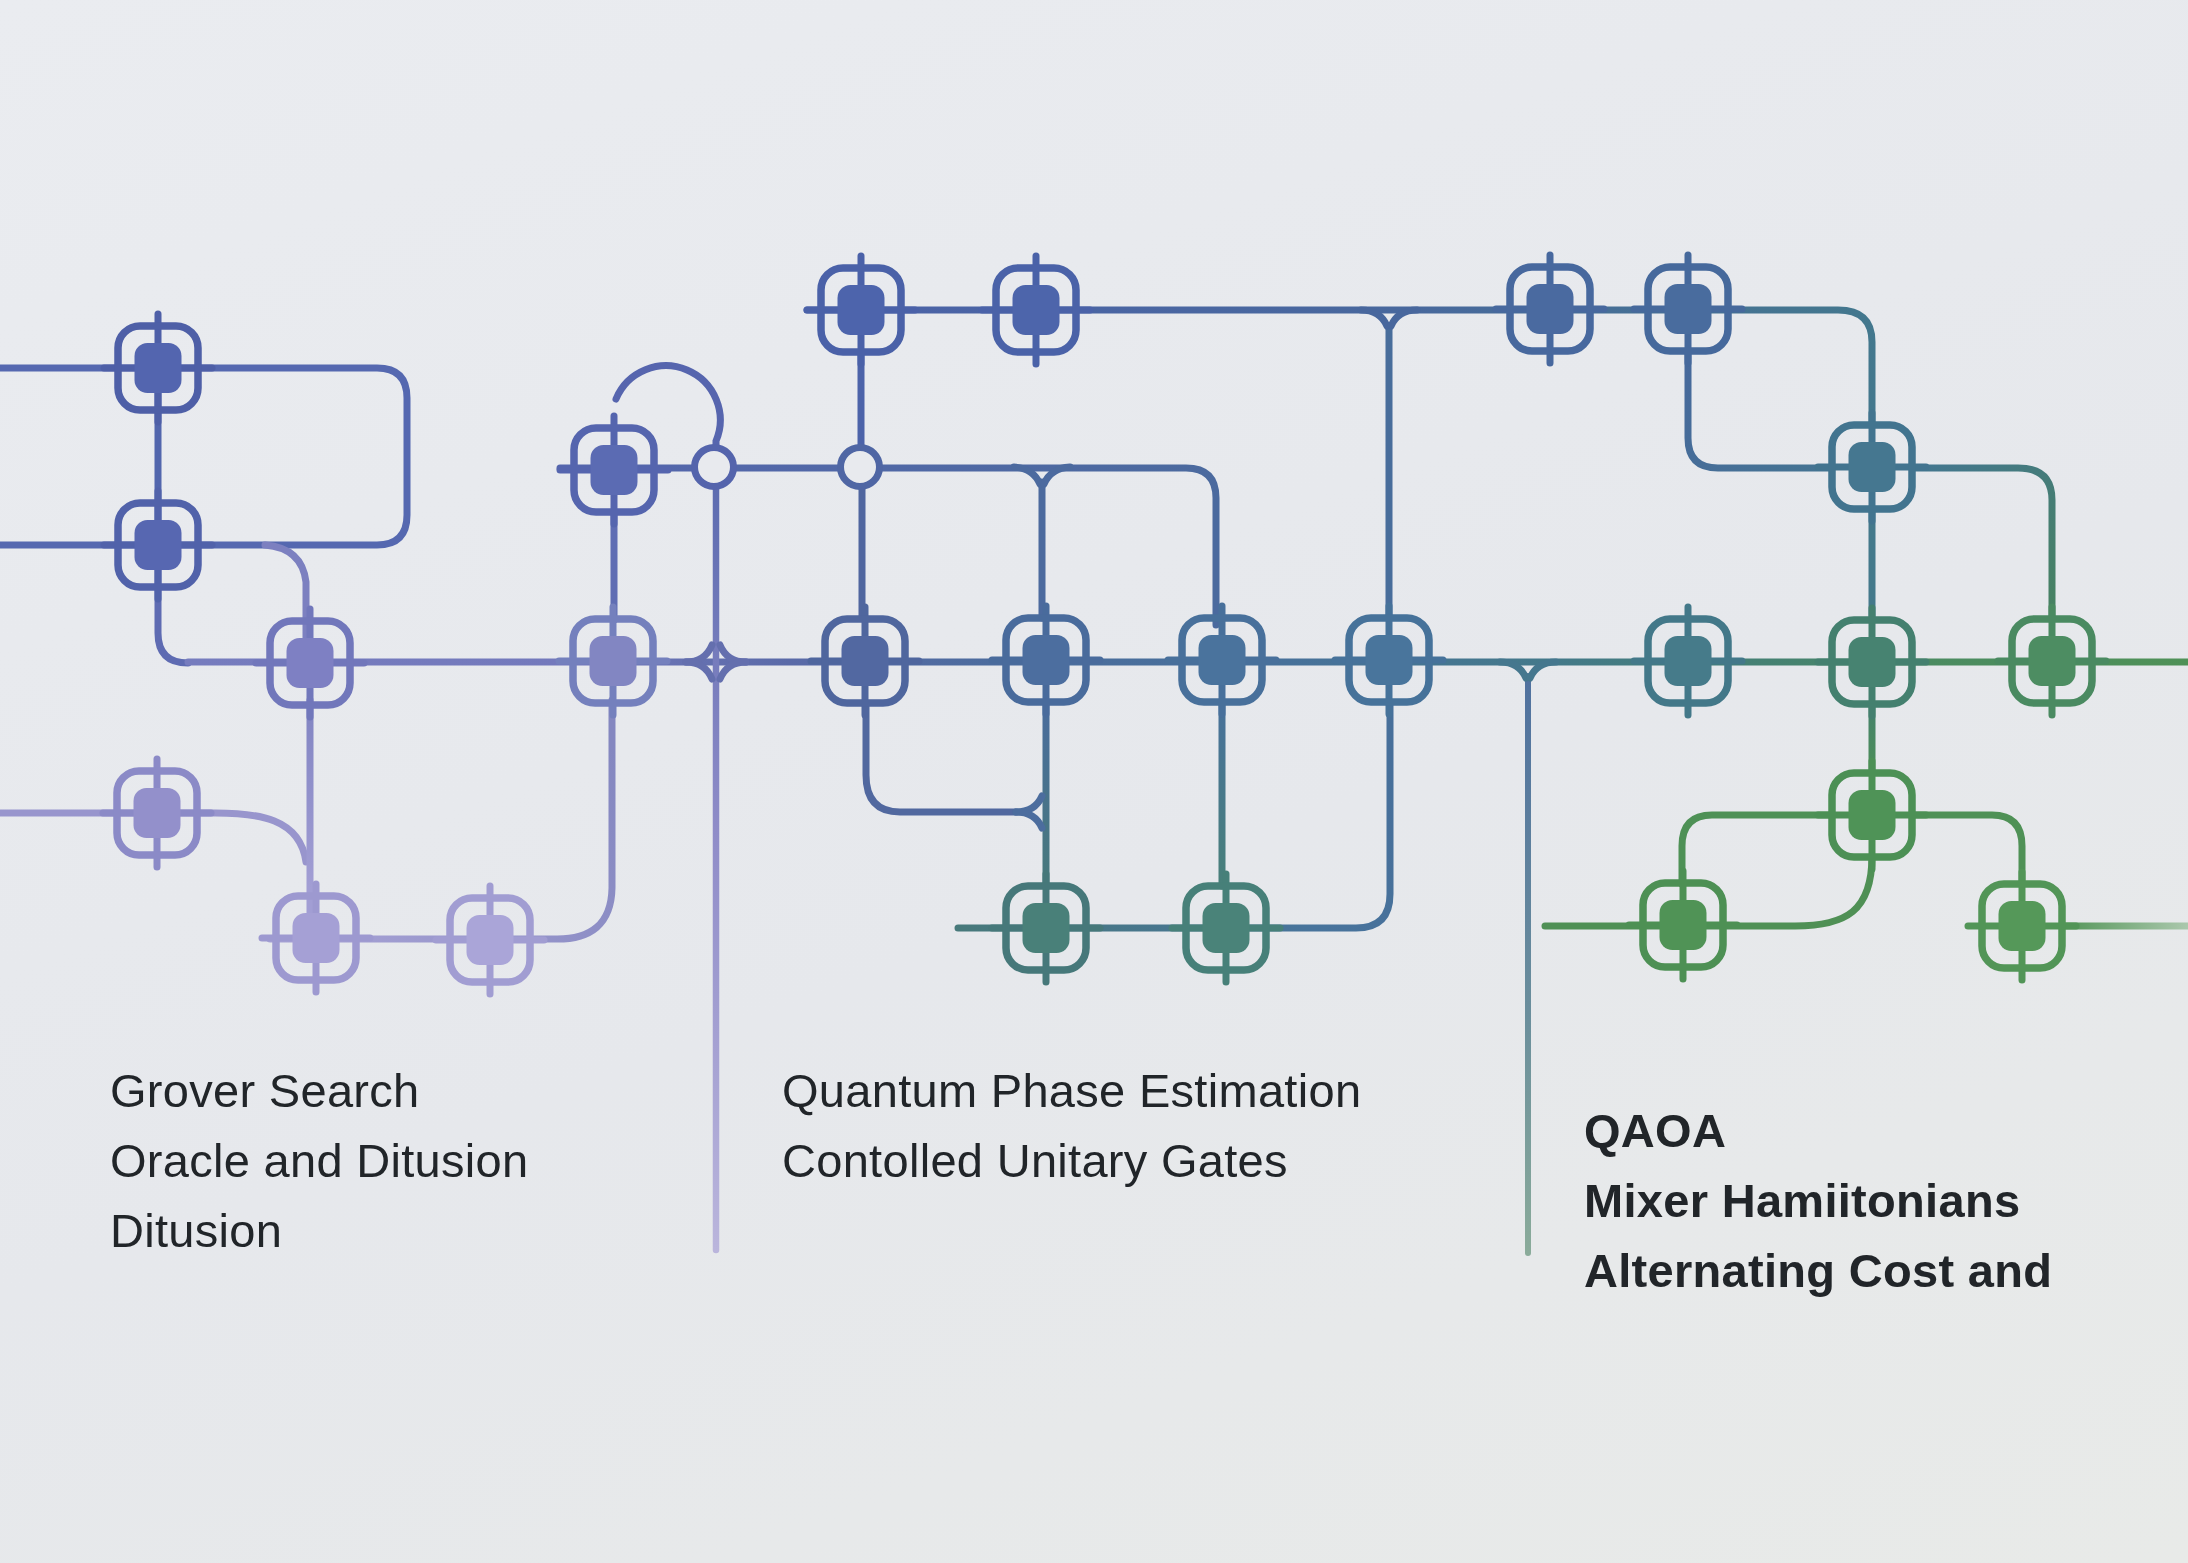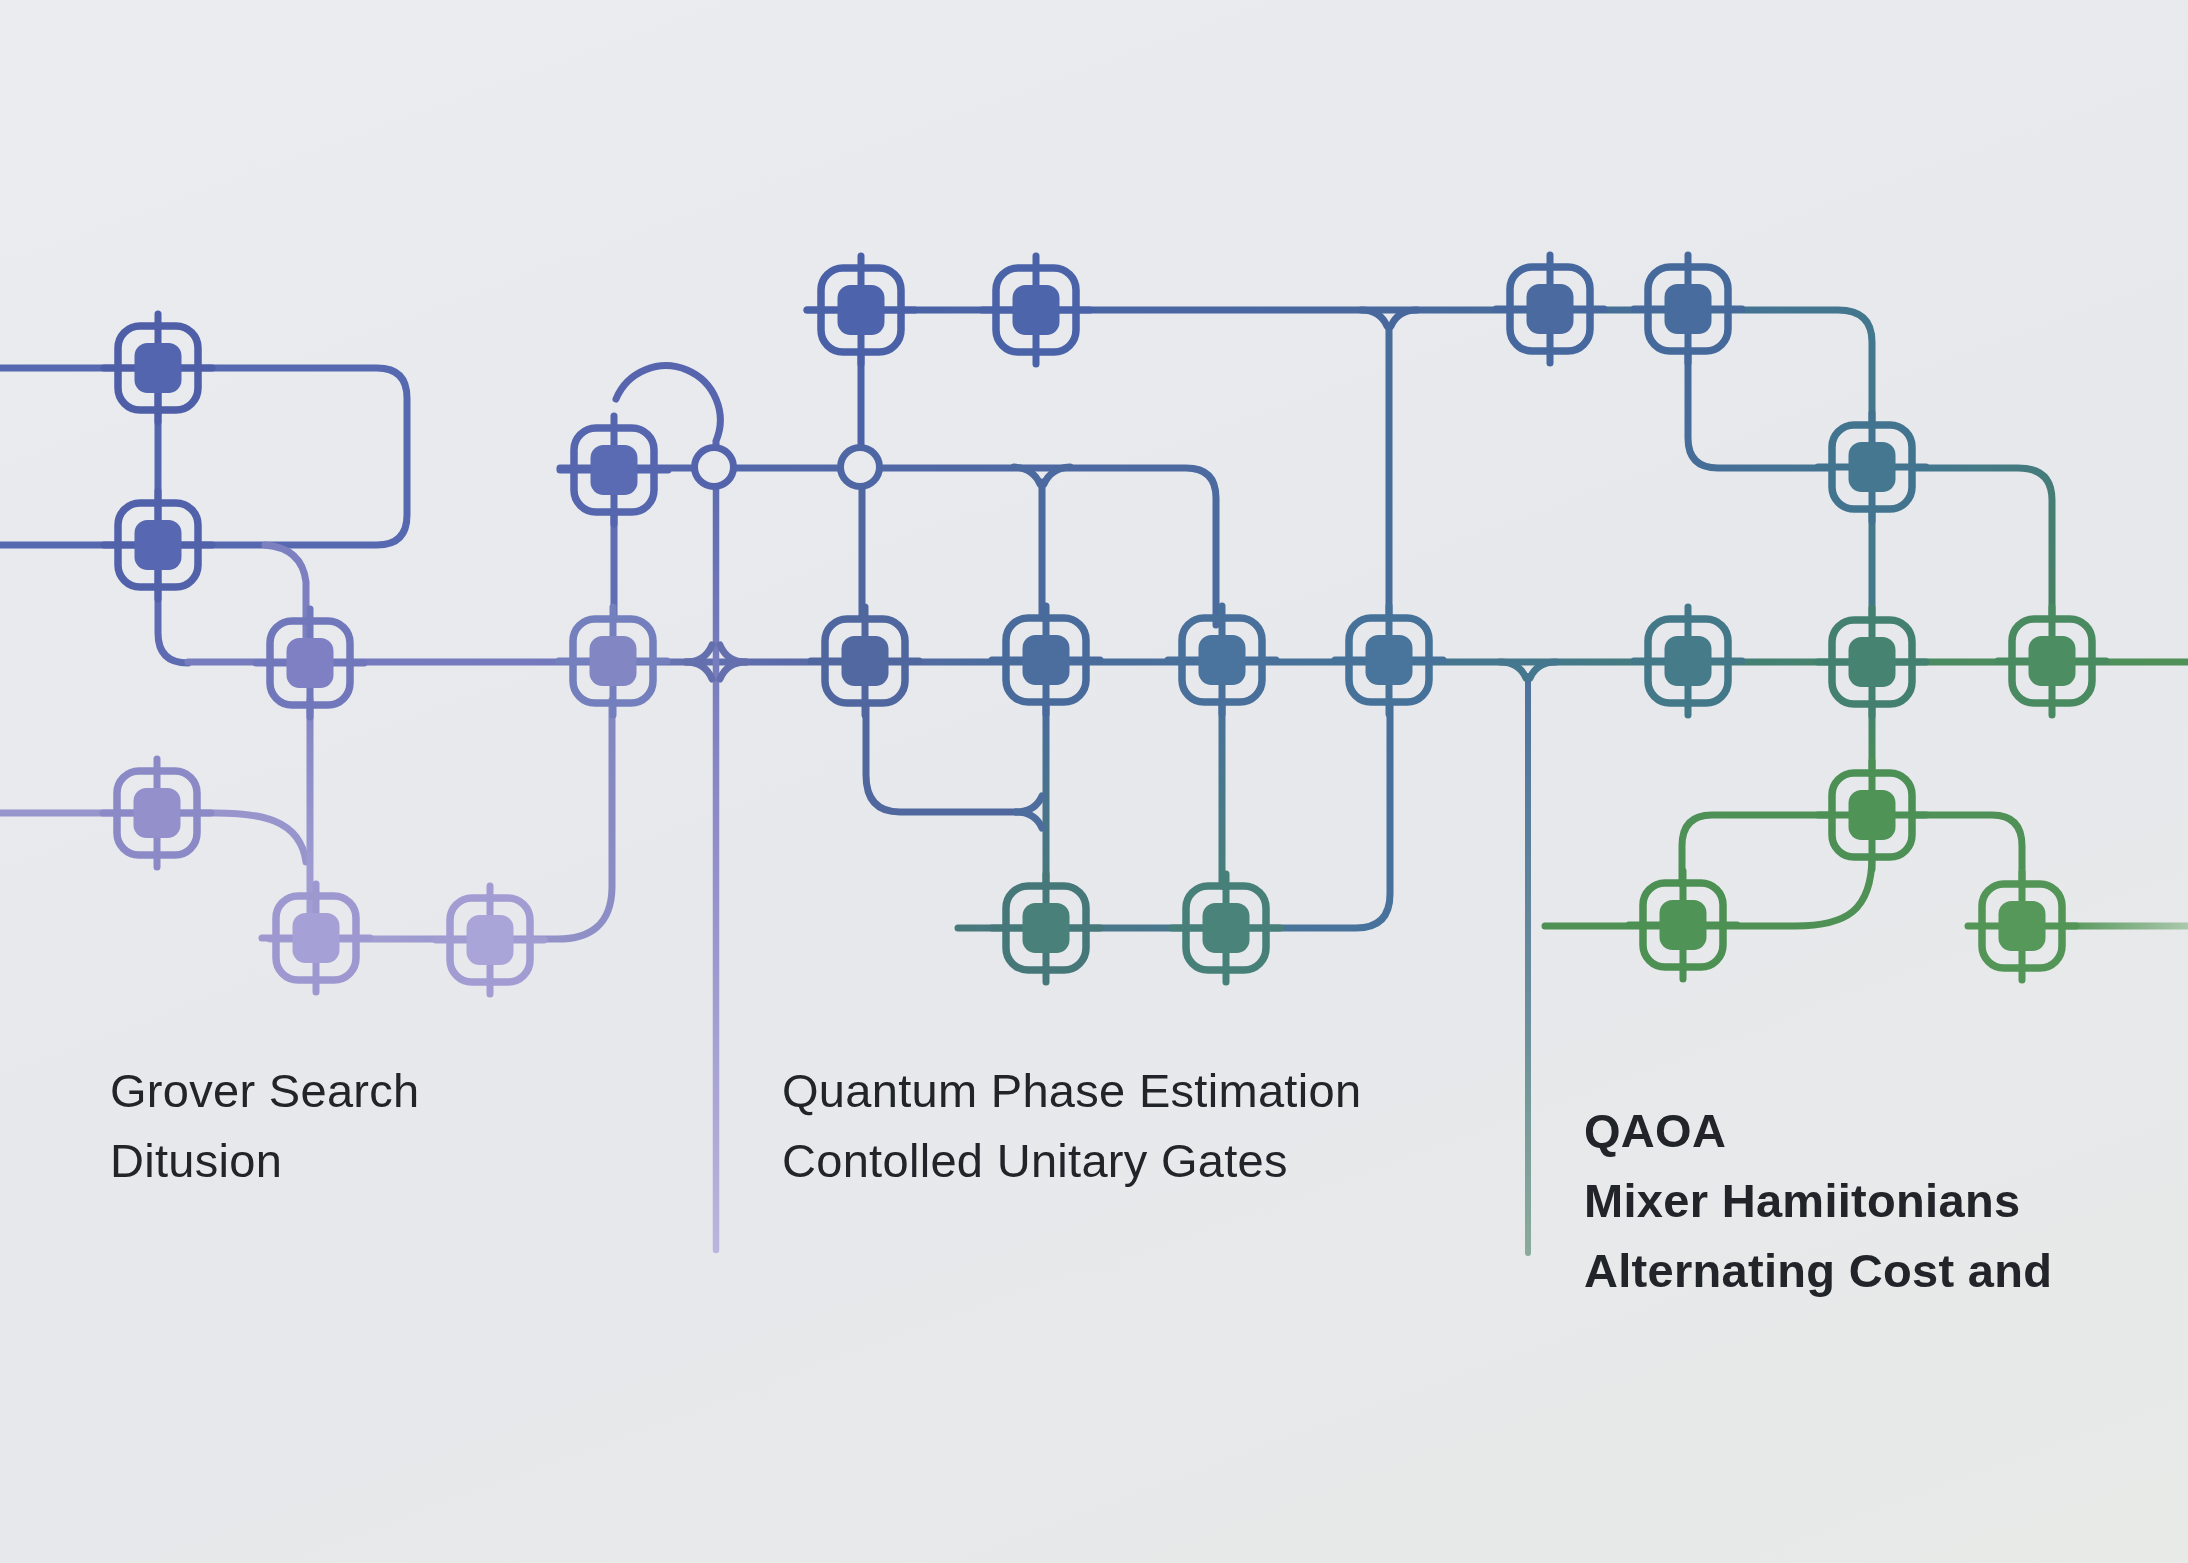--- a/index.html
+++ b/index.html
@@ -276,20 +276,21 @@
         <line x1="2022" y1="872" x2="2022" y2="980" stroke="#529557" stroke-width="7" stroke-linecap="round"></line>
         <rect x="1982" y="884" width="80" height="84" rx="22" fill="none" stroke="#529557" stroke-width="7.5"></rect>
         <rect x="1998.5" y="901" width="47" height="50" rx="13" fill="#559859"></rect>
       </g>
       <circle cx="714" cy="467" r="19.5" fill="#e8eaee" stroke="#5464ac" stroke-width="7"></circle>
       <circle cx="860" cy="467" r="19.5" fill="#e8eaee" stroke="#4f66a4" stroke-width="7"></circle>
     </svg>
 
   <div class="caption" style="left:110px;top:1056px;">
     <div>Grover Search</div>
+    <div>Oracle and Ditusion</div>
     <div>Ditusion</div>
   </div>
 
   <div class="caption" style="left:782px;top:1056px;">
     <div>Quantum Phase Estimation</div>
     <div>Contolled Unitary Gates</div>
   </div>
 
   <div class="caption" style="left:1584px;top:1096px;font-weight:bold;">
     <div>QAOA</div>

